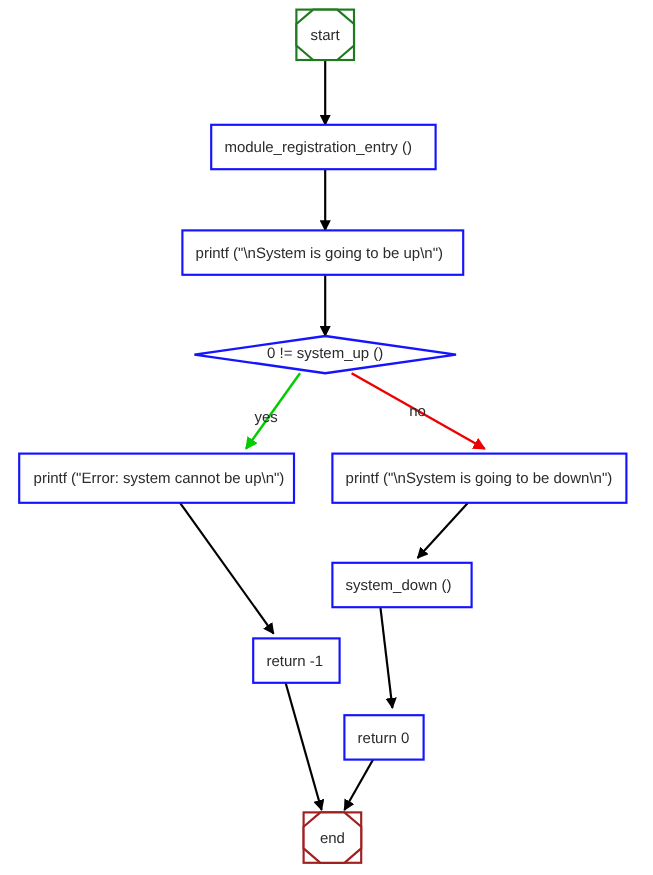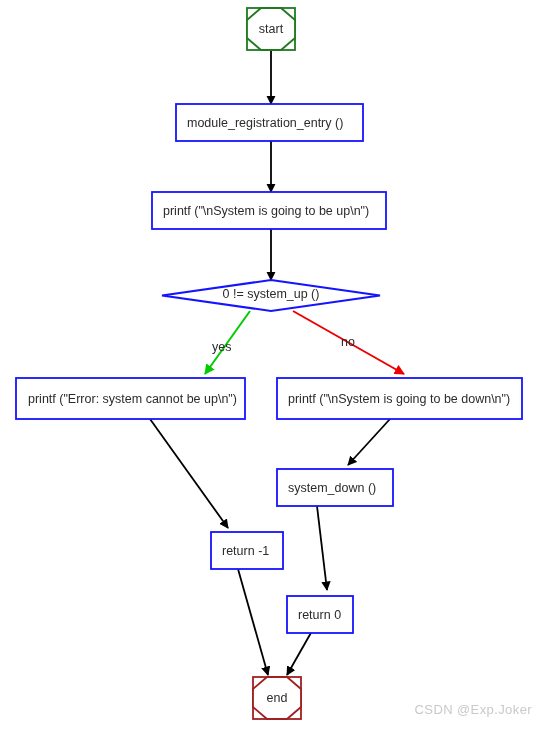--- a/index.html
+++ b/index.html
@@ -163,15 +163,14 @@
     </g>
 
     <g>
       <rect class="box-fill" x="253" y="677" width="48" height="42" stroke="#a02020" stroke-width="1.8"></rect>
       <polygon class="box-fill" points="267,677 287,677 301,689 301,707 287,719 267,719 253,707 253,689" stroke="#a02020" stroke-width="1.8"></polygon>
       <text class="terminal-label" x="277" y="699">end</text>
     </g>
 
   </svg>
 
-  <div class="watermark">CSDN @Exp.Joker</div>
 
 </div>
 
 </body></html>

